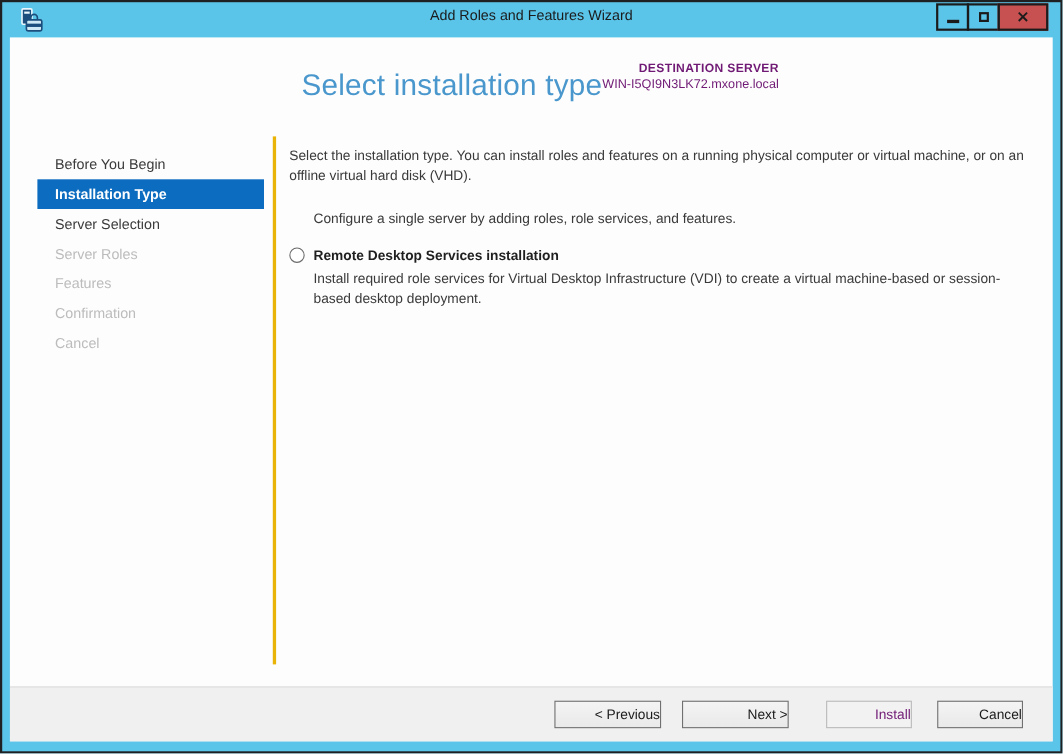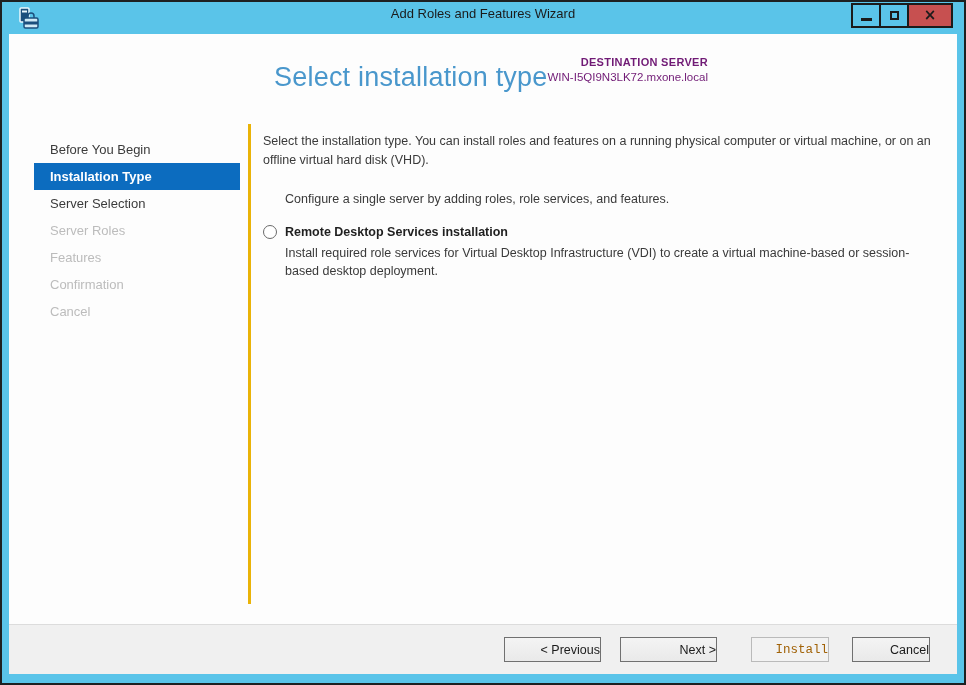--- a/index.html
+++ b/index.html
@@ -109,22 +109,22 @@
     border:1px solid #707070;
     background:linear-gradient(#f4f4f4, #e9e9e9);
     font-family:"Liberation Sans", sans-serif;
     cursor:pointer; padding:0;text-align:right;
   }
   .btn-prev { width:97px; margin-right:19px; }
   .btn-next { width:97px; margin-right:34px; }
   .btn-install { width:78px; margin-right:23px; }
   .btn-cancel { width:78px; }
   .btn.disabled {
-    border-color:#bababa; color:#a16207;
-    background:#f2f2f2; cursor:default;font-family:Liberation Mono, monospace;
+    border-color:#bababa; color:#701a75;
+    background:#f2f2f2; cursor:default;
   }
 </style>
 </head>
 <body>
 
 <div class="window">
 
   <div class="titlebar">
     <svg class="app-icon" viewBox="0 0 26 26">
       <rect x="5" y="2" width="9" height="14" rx="1" fill="#1c4f7d" stroke="#eaf7fd" stroke-width="1.5"></rect>

